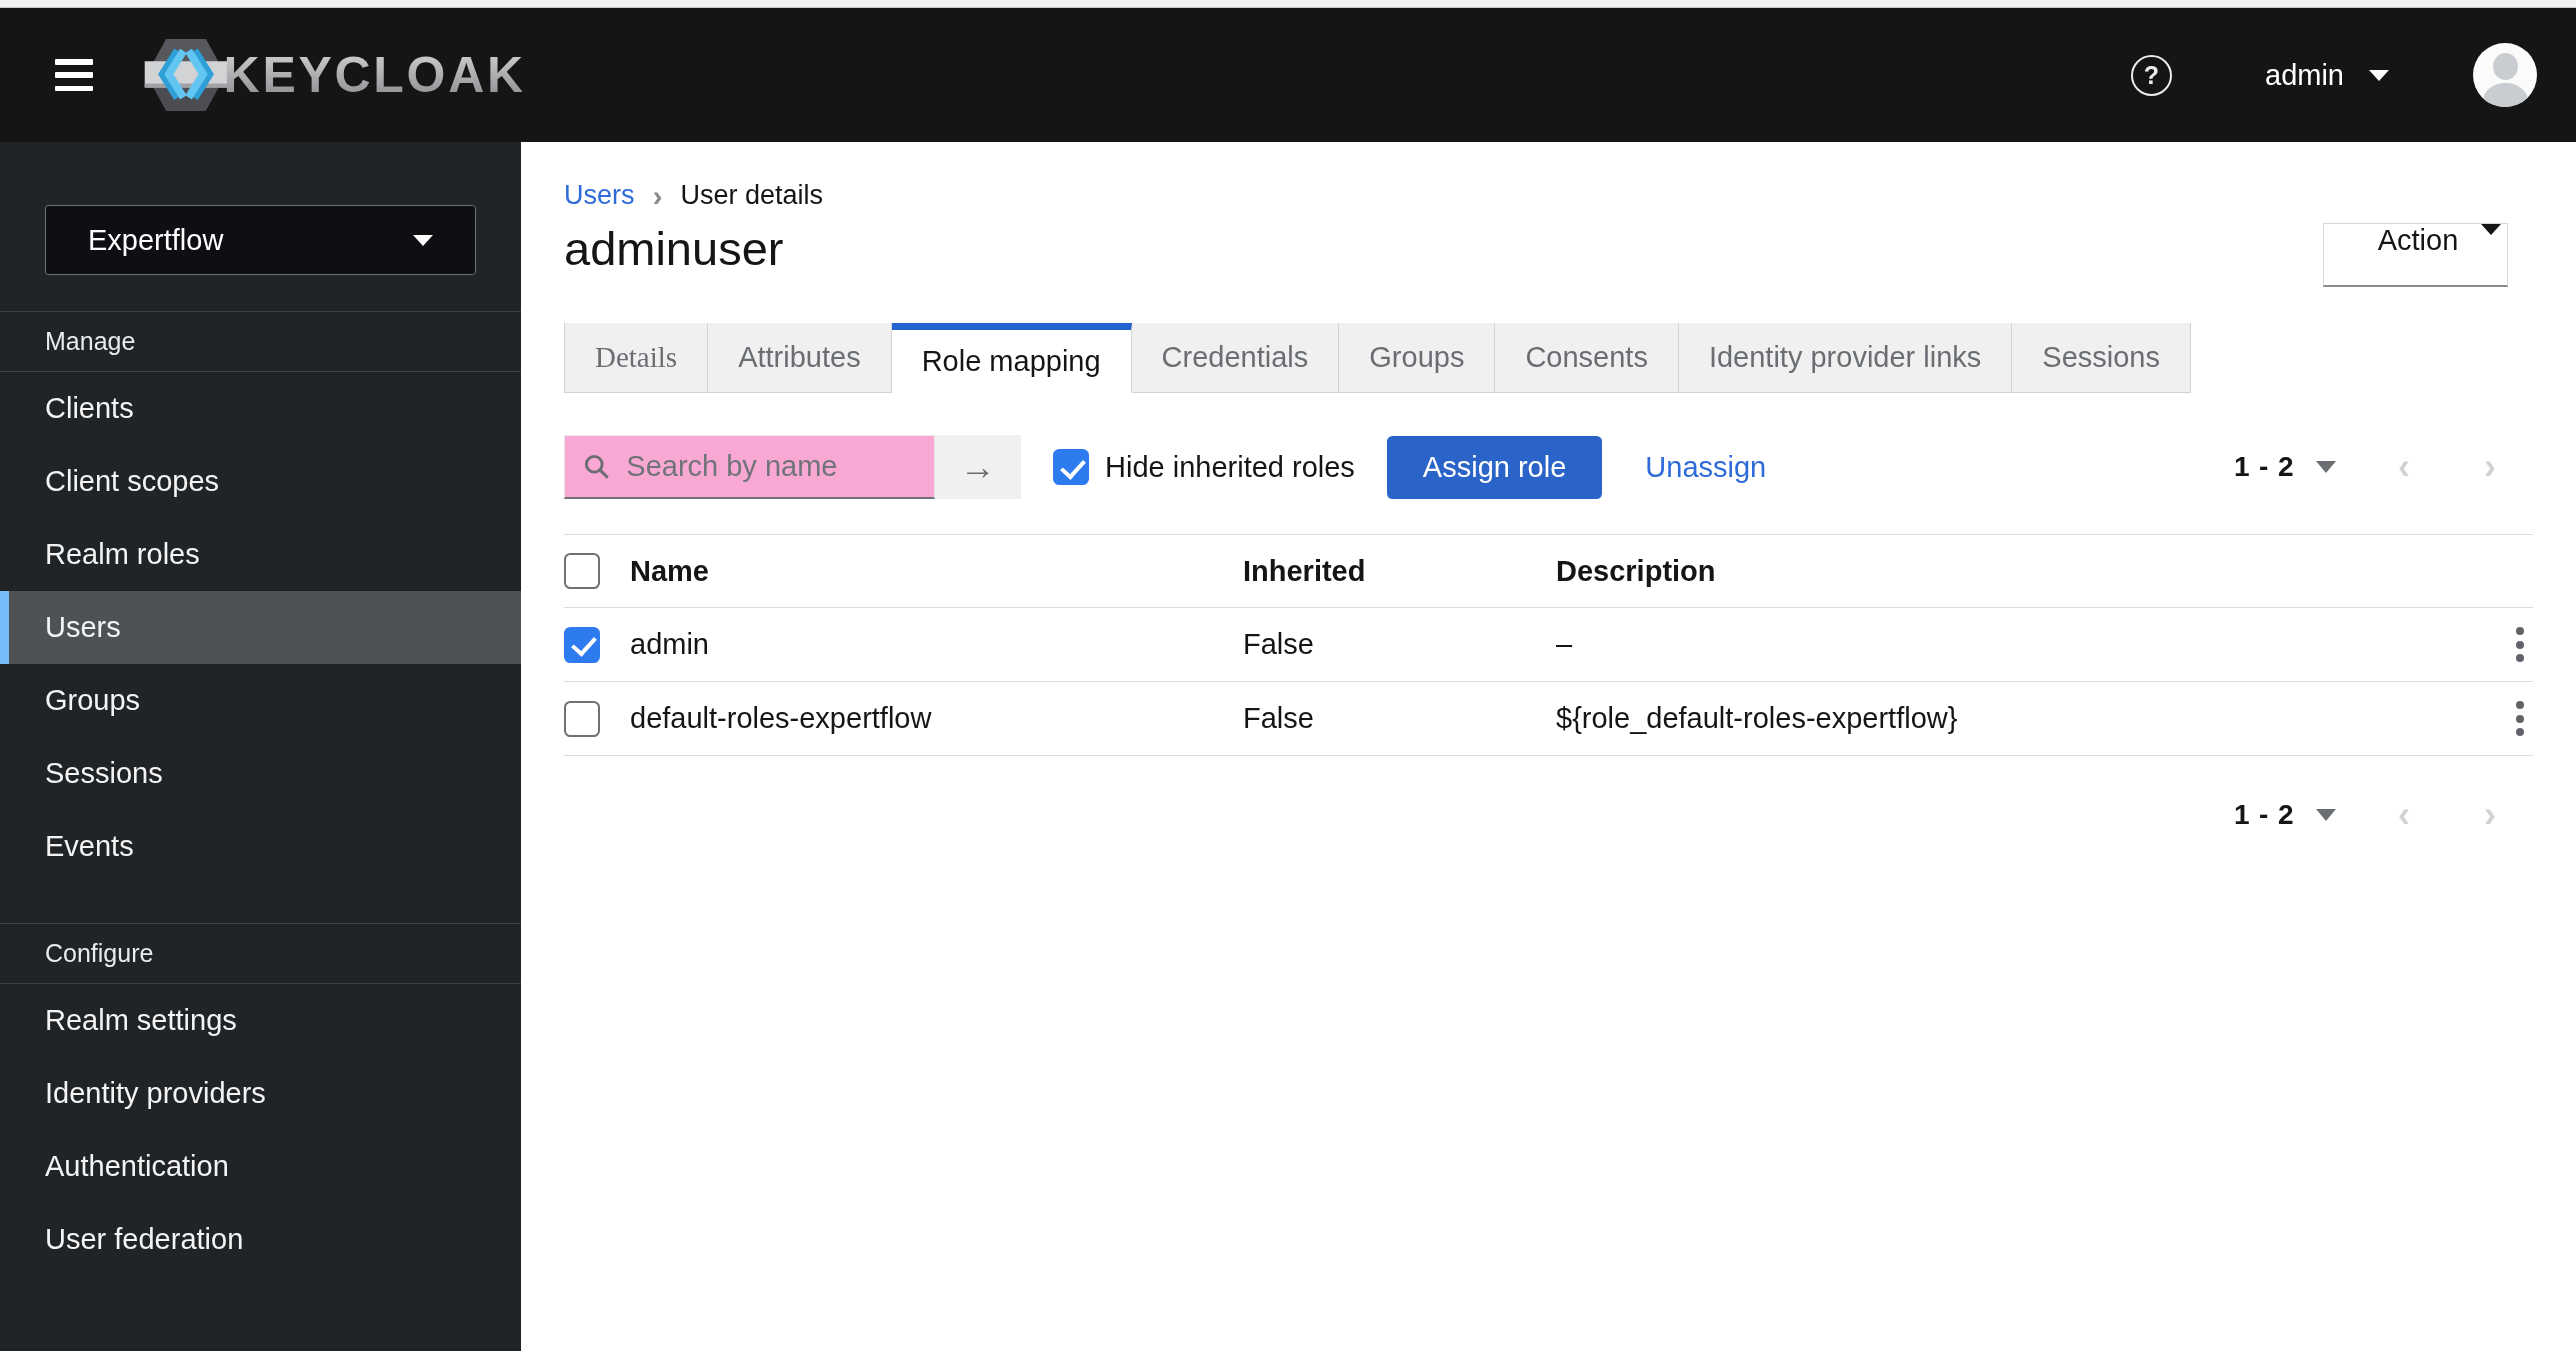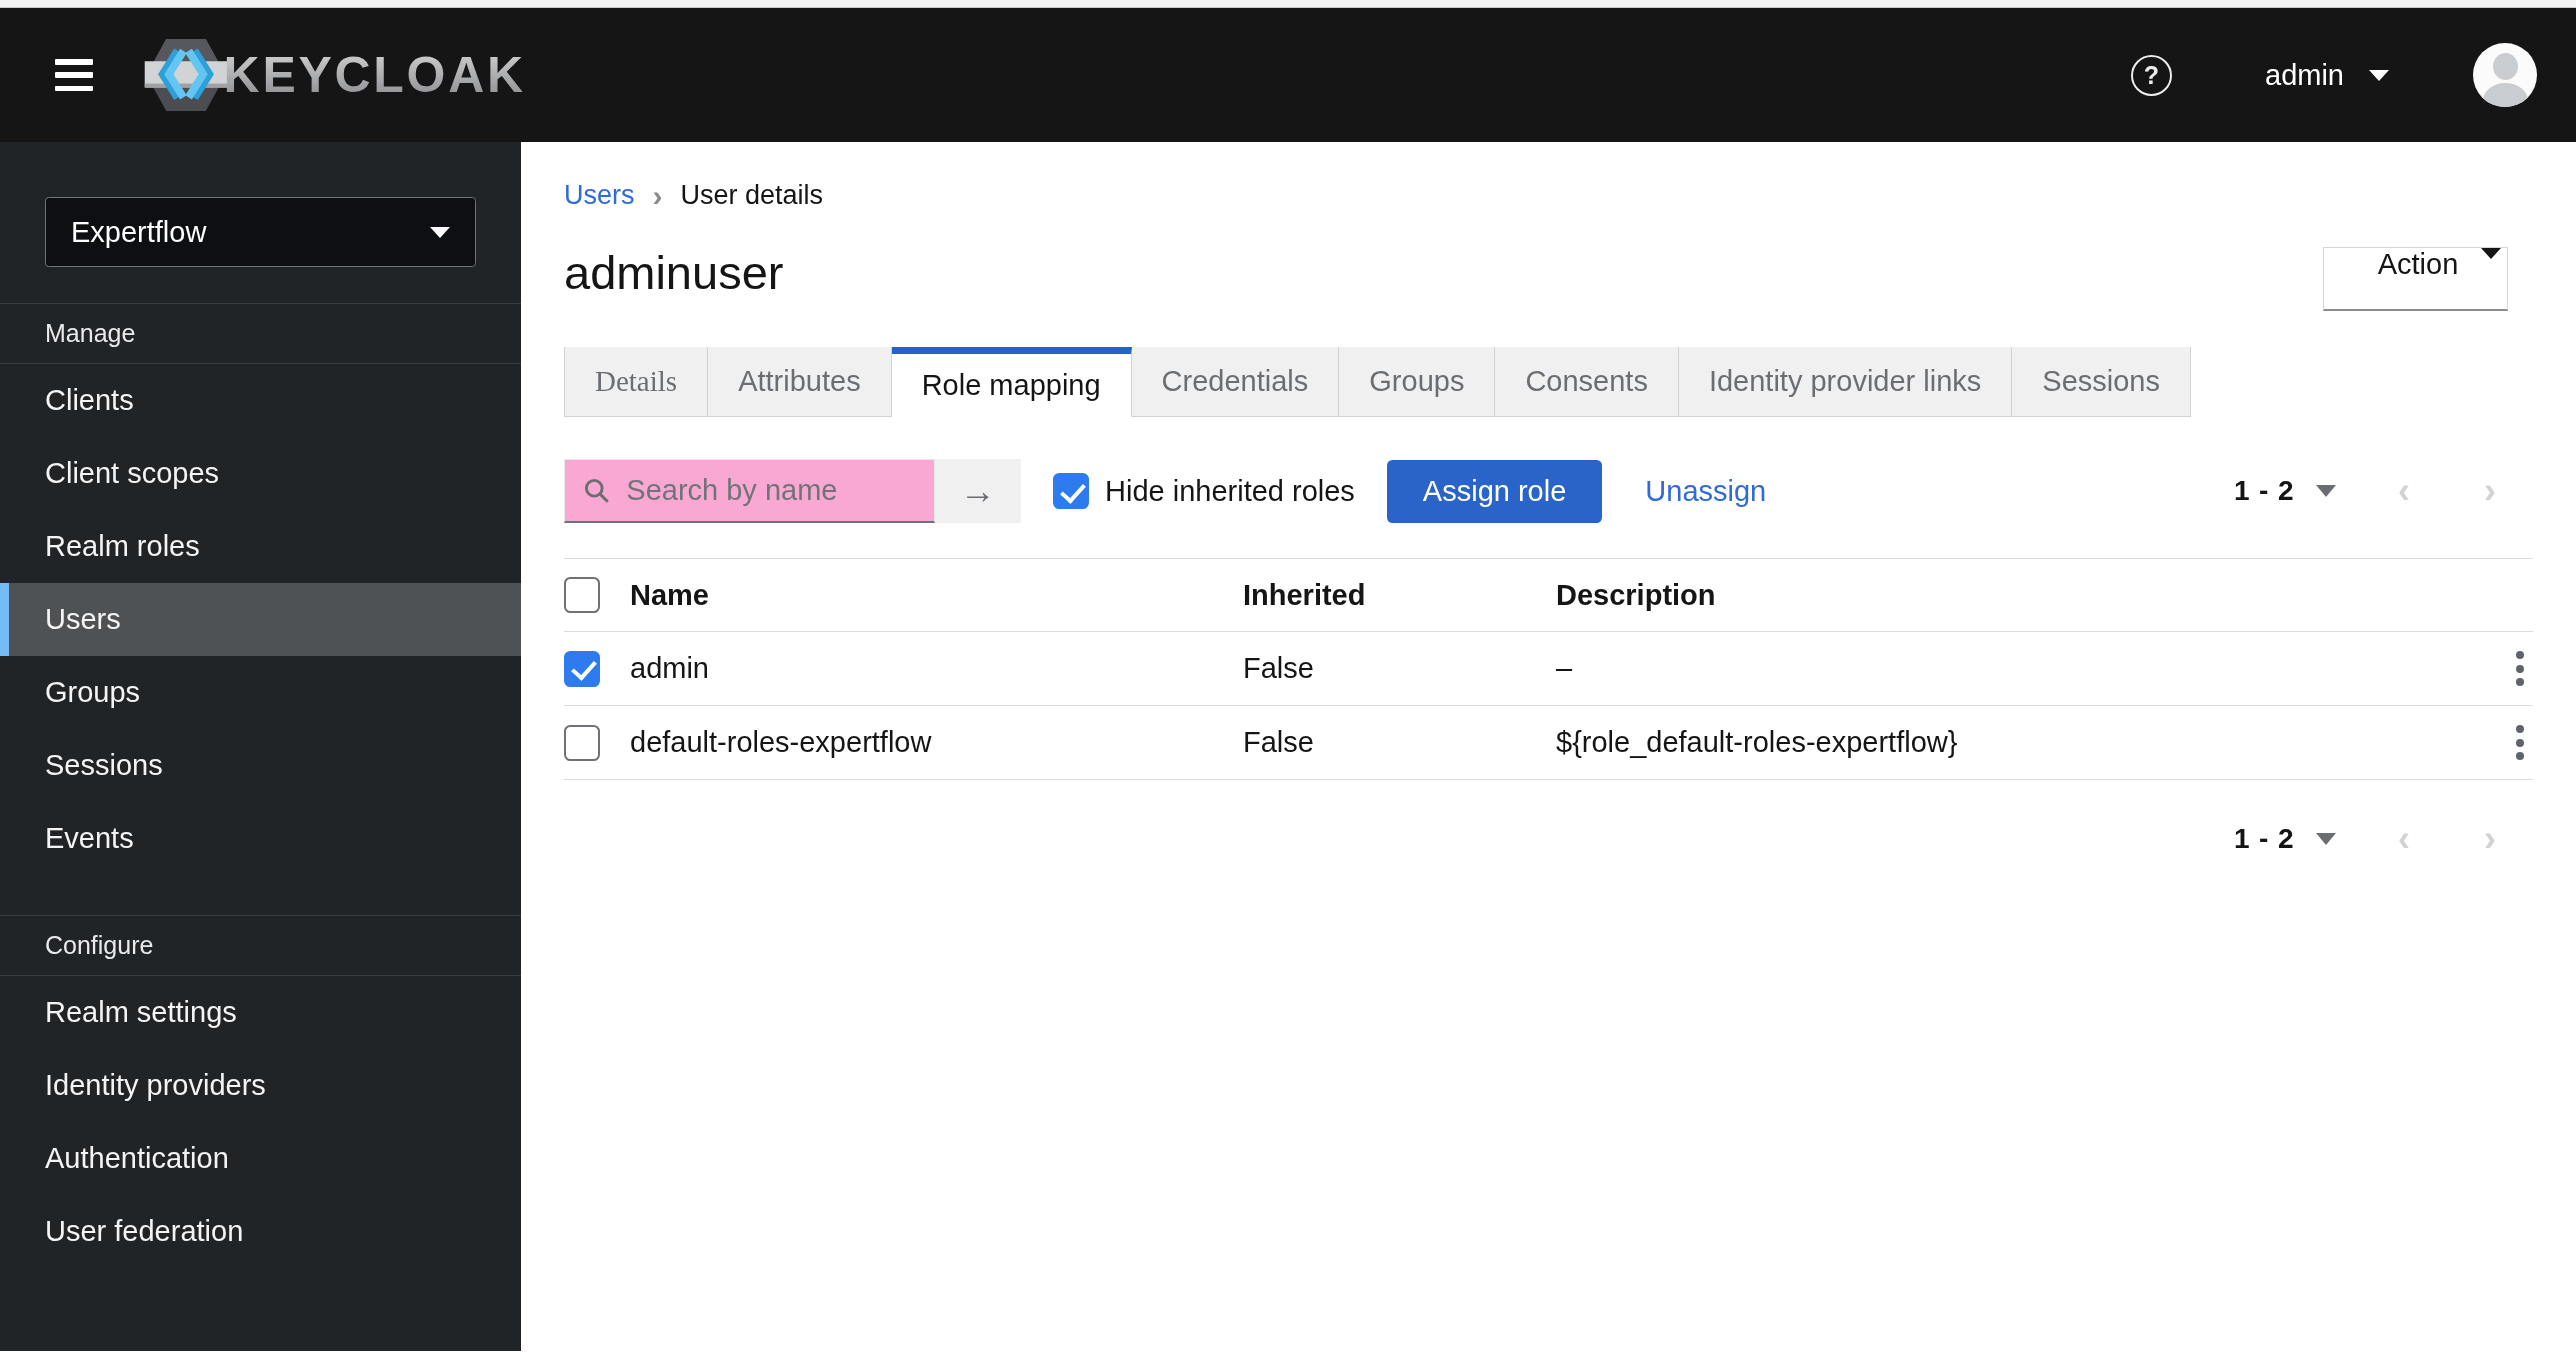--- a/index.html
+++ b/index.html
@@ -28,37 +28,37 @@
     color:#ececec;font-size:25px;font-weight:700;box-sizing:border-box;margin-right:93px;cursor:pointer;}
   .user-menu{display:flex;align-items:center;gap:25px;margin-right:84px;cursor:pointer;}
   .user-name{color:#ffffff;font-size:29px;}
   .caret-down{width:0;height:0;border-left:10px solid transparent;border-right:10px solid transparent;border-top:11.6px solid #ffffff;}
   .avatar{width:64px;height:64px;border-radius:50%;background:#fbfbfb;position:relative;overflow:hidden;cursor:pointer;}
   .avatar::before{content:"";position:absolute;top:10px;left:20px;width:25px;height:27px;border-radius:50%;background:#c9ccd0;}
   .avatar::after{content:"";position:absolute;top:40px;left:10px;width:45px;height:36px;border-radius:50% 50% 0 0;background:#c9ccd0;}
   
   .app{display:flex;height:1209px;}
   .sidebar{width:521px;background:#212427;box-sizing:border-box;padding-top:51px;flex-shrink:0;}
-  .realm-select{margin:4px 45px;height:70px;border:1.8px solid #70747a;border-radius:3.6px;background:#0e0f13;
-    display:flex;align-items:center;justify-content:space-between;padding:0 25px;box-sizing:border-box;cursor:pointer;}
+  .realm-select{margin:12px 45px;height:70px;border:1.8px solid #70747a;border-radius:3.6px;background:#0e0f13;
+    display:flex;align-items:center;justify-content:space-between;padding:0 42px;box-sizing:border-box;cursor:pointer;}
   .realm-select .label{color:#ffffff;font-size:29px;}
   .realm-select .caret-down{border-top-color:#ffffff;}
   .nav{margin-top:36px;}
   .nav-divider{border-top:1.8px solid #3b3e42;}
   .nav-title{height:59px;display:flex;align-items:center;padding-left:45px;font-size:25px;color:#e8eaec;}
   .nav-item{height:73px;display:flex;align-items:center;padding-left:45px;font-size:29px;color:#f4f4f4;cursor:pointer;}
   .nav-item.selected{background:#4f5255;box-shadow:inset 9px 0 0 #73bcf7;}
   .nav-gap{height:40px;}
   
   .main{flex:1;background:#ffffff;box-sizing:border-box;padding:38px 43px 0 43px;}
   .breadcrumb{display:flex;align-items:center;gap:18px;font-size:27px;}
   .breadcrumb .link{color:#2f6bd8;cursor:pointer;}
   .breadcrumb .sep{color:#8a8d90;font-size:30px;font-weight:700;line-height:1;}
   .breadcrumb .current{color:#151515;}
-  .title-row{display:flex;align-items:flex-start;margin-top:36px;}
+  .title-row{display:flex;align-items:flex-start;margin-top:12px;}
   .page-title{font-size:47px;font-weight:500;color:#151515;margin:0;line-height:1.1;}
   .action-btn{margin-left:auto;margin-right:25px;height:64px;min-width:185px;background:#ffffff;
     border:1.8px solid #d6d6d6;border-bottom:2.7px solid #8a8d90;display:flex;align-items:flex-start;justify-content:center;
     gap:23px;font-size:29px;color:#151515;box-sizing:border-box;cursor:pointer;padding-left:48px;}
   .action-btn .caret-down{border-top-color:#151515;}
   
   .tabs{display:flex;margin-top:36px;}
   .tab{height:70px;padding:0 30px;background:#f0f0f0;border-right:1.8px solid #d2d2d2;border-bottom:1.8px solid #d2d2d2;
     display:flex;align-items:center;font-size:29px;color:#6a6e73;box-sizing:border-box;cursor:pointer;}
   .tab:first-child{border-left:1.8px solid #d2d2d2;font-family:Liberation Serif, serif;}

